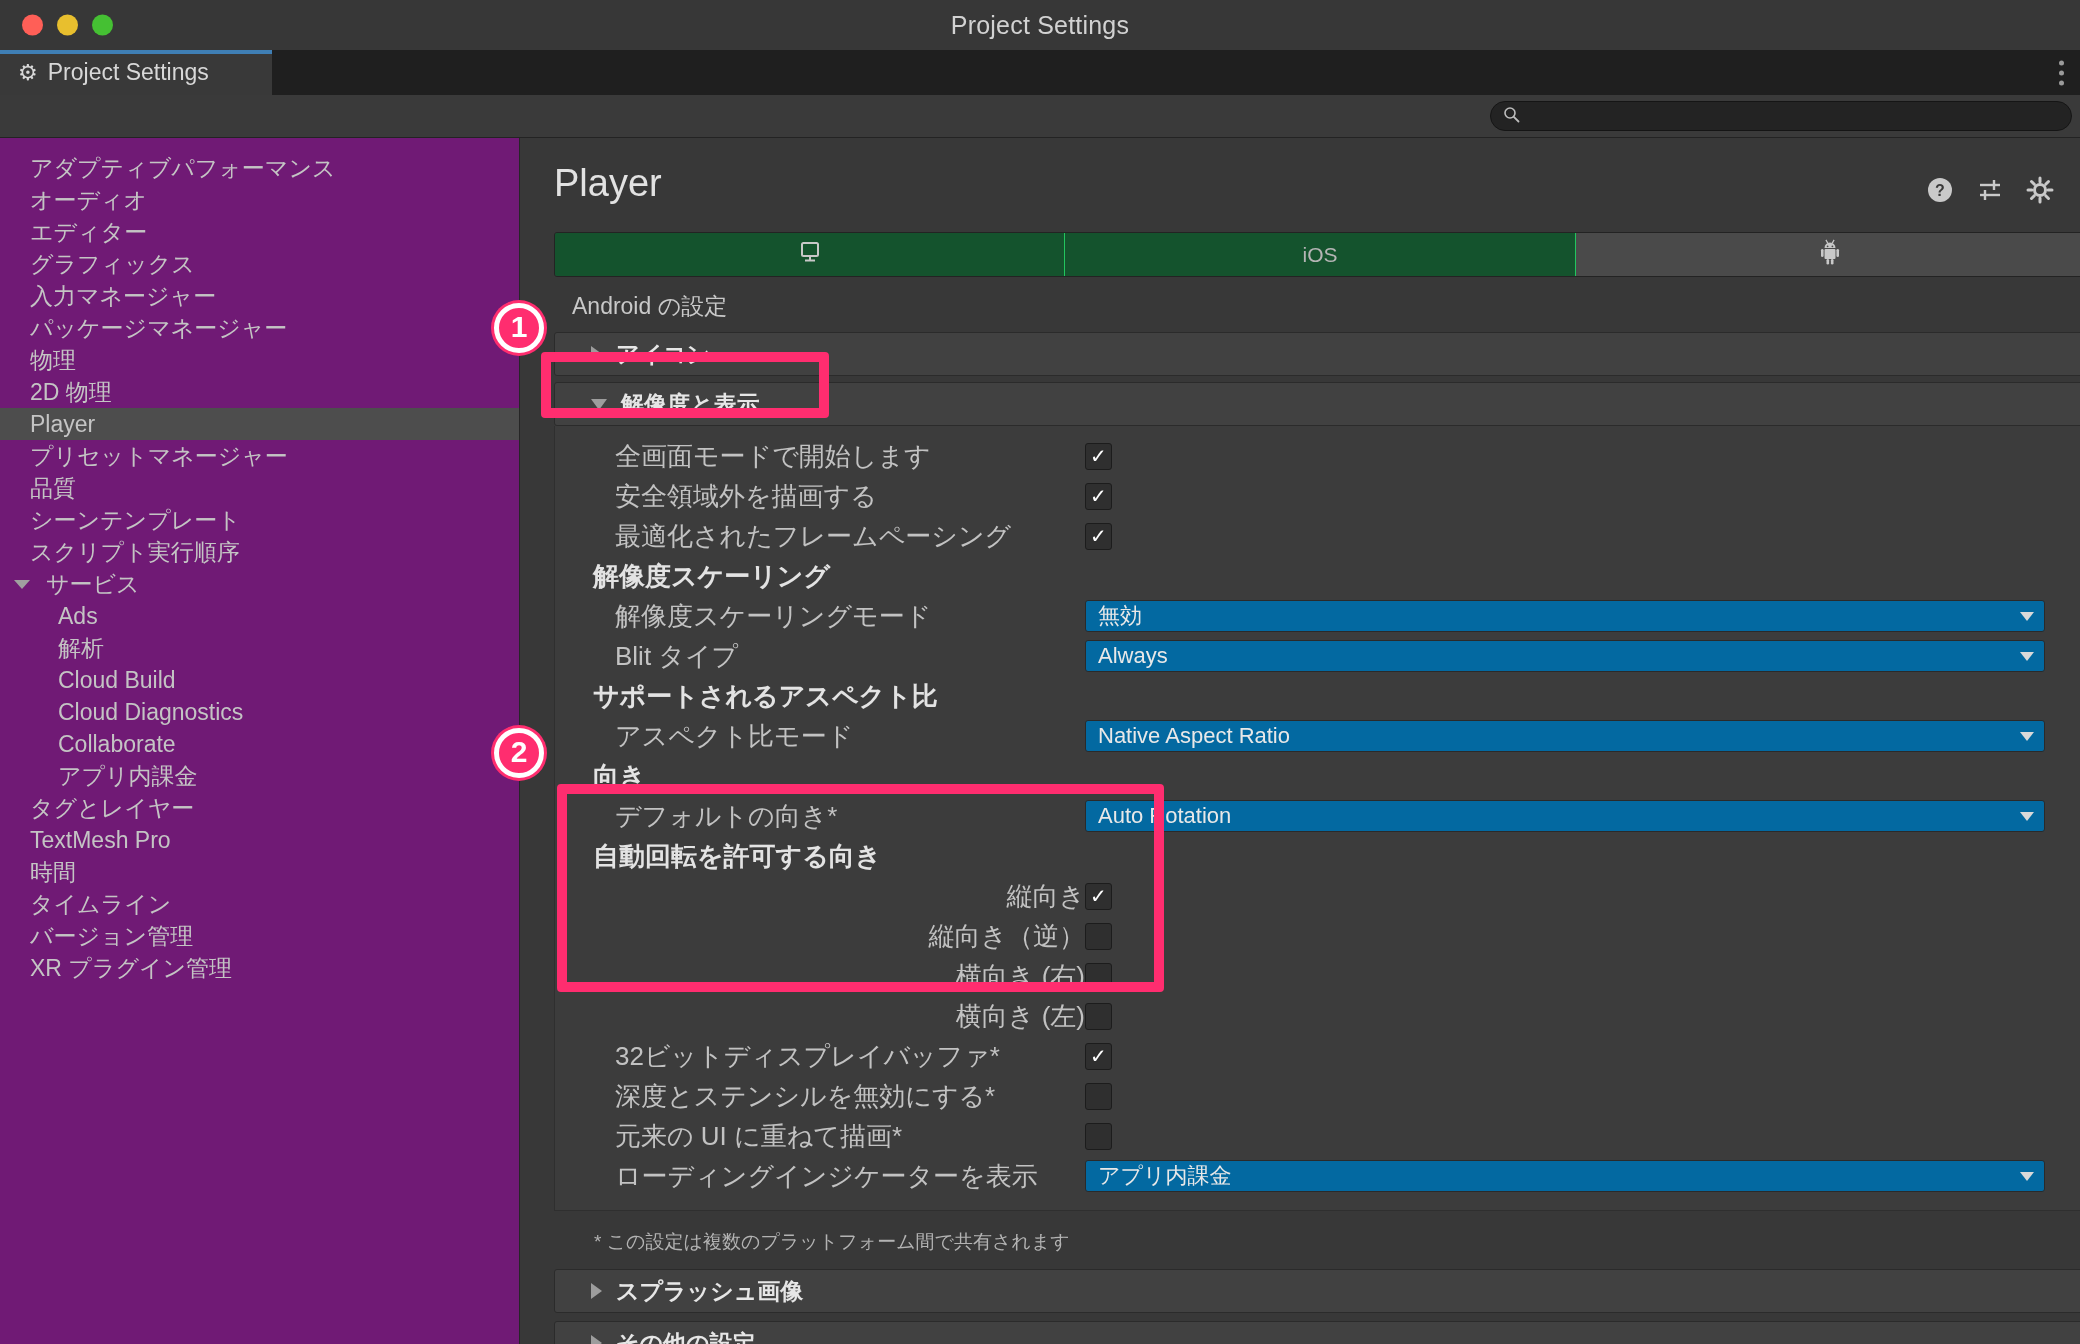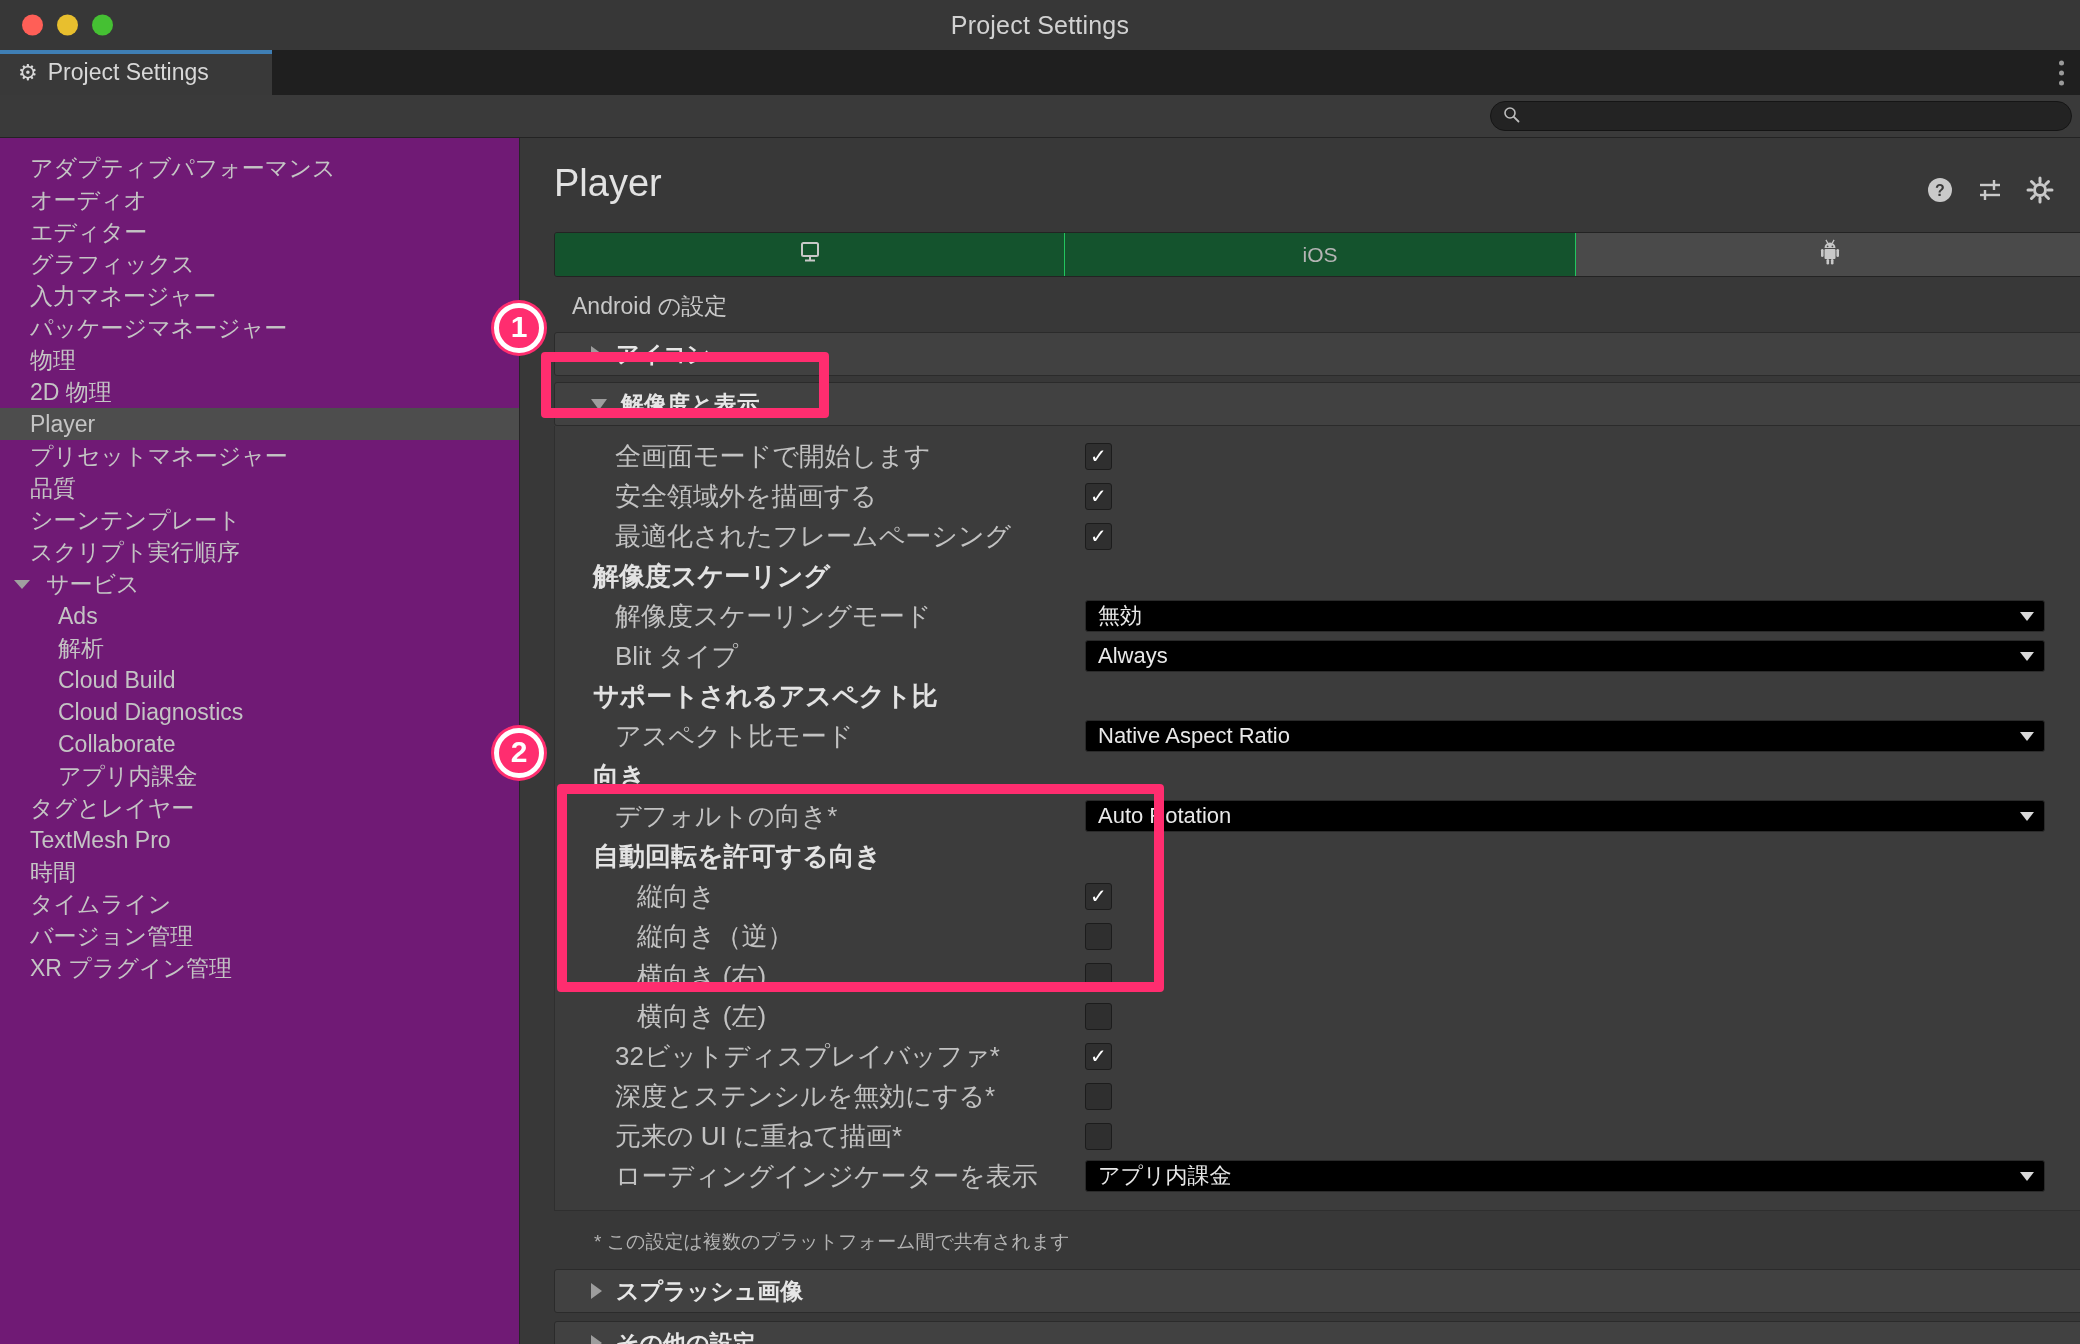--- a/index.html
+++ b/index.html
@@ -196,39 +196,39 @@
   .row {
     display:flex; align-items:center;
     height: 40px;
     padding-left: 60px;
   }
   .row .lab {
     color:#c2c2c2; font-size:26px;
     width: 470px; flex:0 0 auto;
     white-space:nowrap;
   }
-  .row .lab.ind { padding-left: 22px; }
+  .row .lab.ind { padding-left: 22px; text-align: right; }
   .row.head .lab { color:#e3e3e3; font-weight:bold; width:auto; }
   .row.head { padding-left: 38px; }
 
   .cb {
     width: 27px; height: 27px;
     background:#2f2f2f;
     border:1px solid #1c1c1c;
     border-radius:3px;
     display:flex; align-items:center; justify-content:center;
     color:#fff; font-size:20px; line-height:1;
     flex:0 0 auto;
   }
   .cb.off { color:transparent; }
 
   .dd {
     height: 32px;
     width: 960px;
-    background:#000000;
+    background:#0369a1;
     border:1px solid #2a2a2a;
     border-radius:3px;
     display:flex; align-items:center; justify-content:space-between;
     padding: 0 10px 0 12px;
     color:#e8e8e8; font-size:22px;
     flex:0 0 auto;
   }
   .dd .cv { width:0;height:0;
     border-left:7px solid transparent;
     border-right:7px solid transparent;

